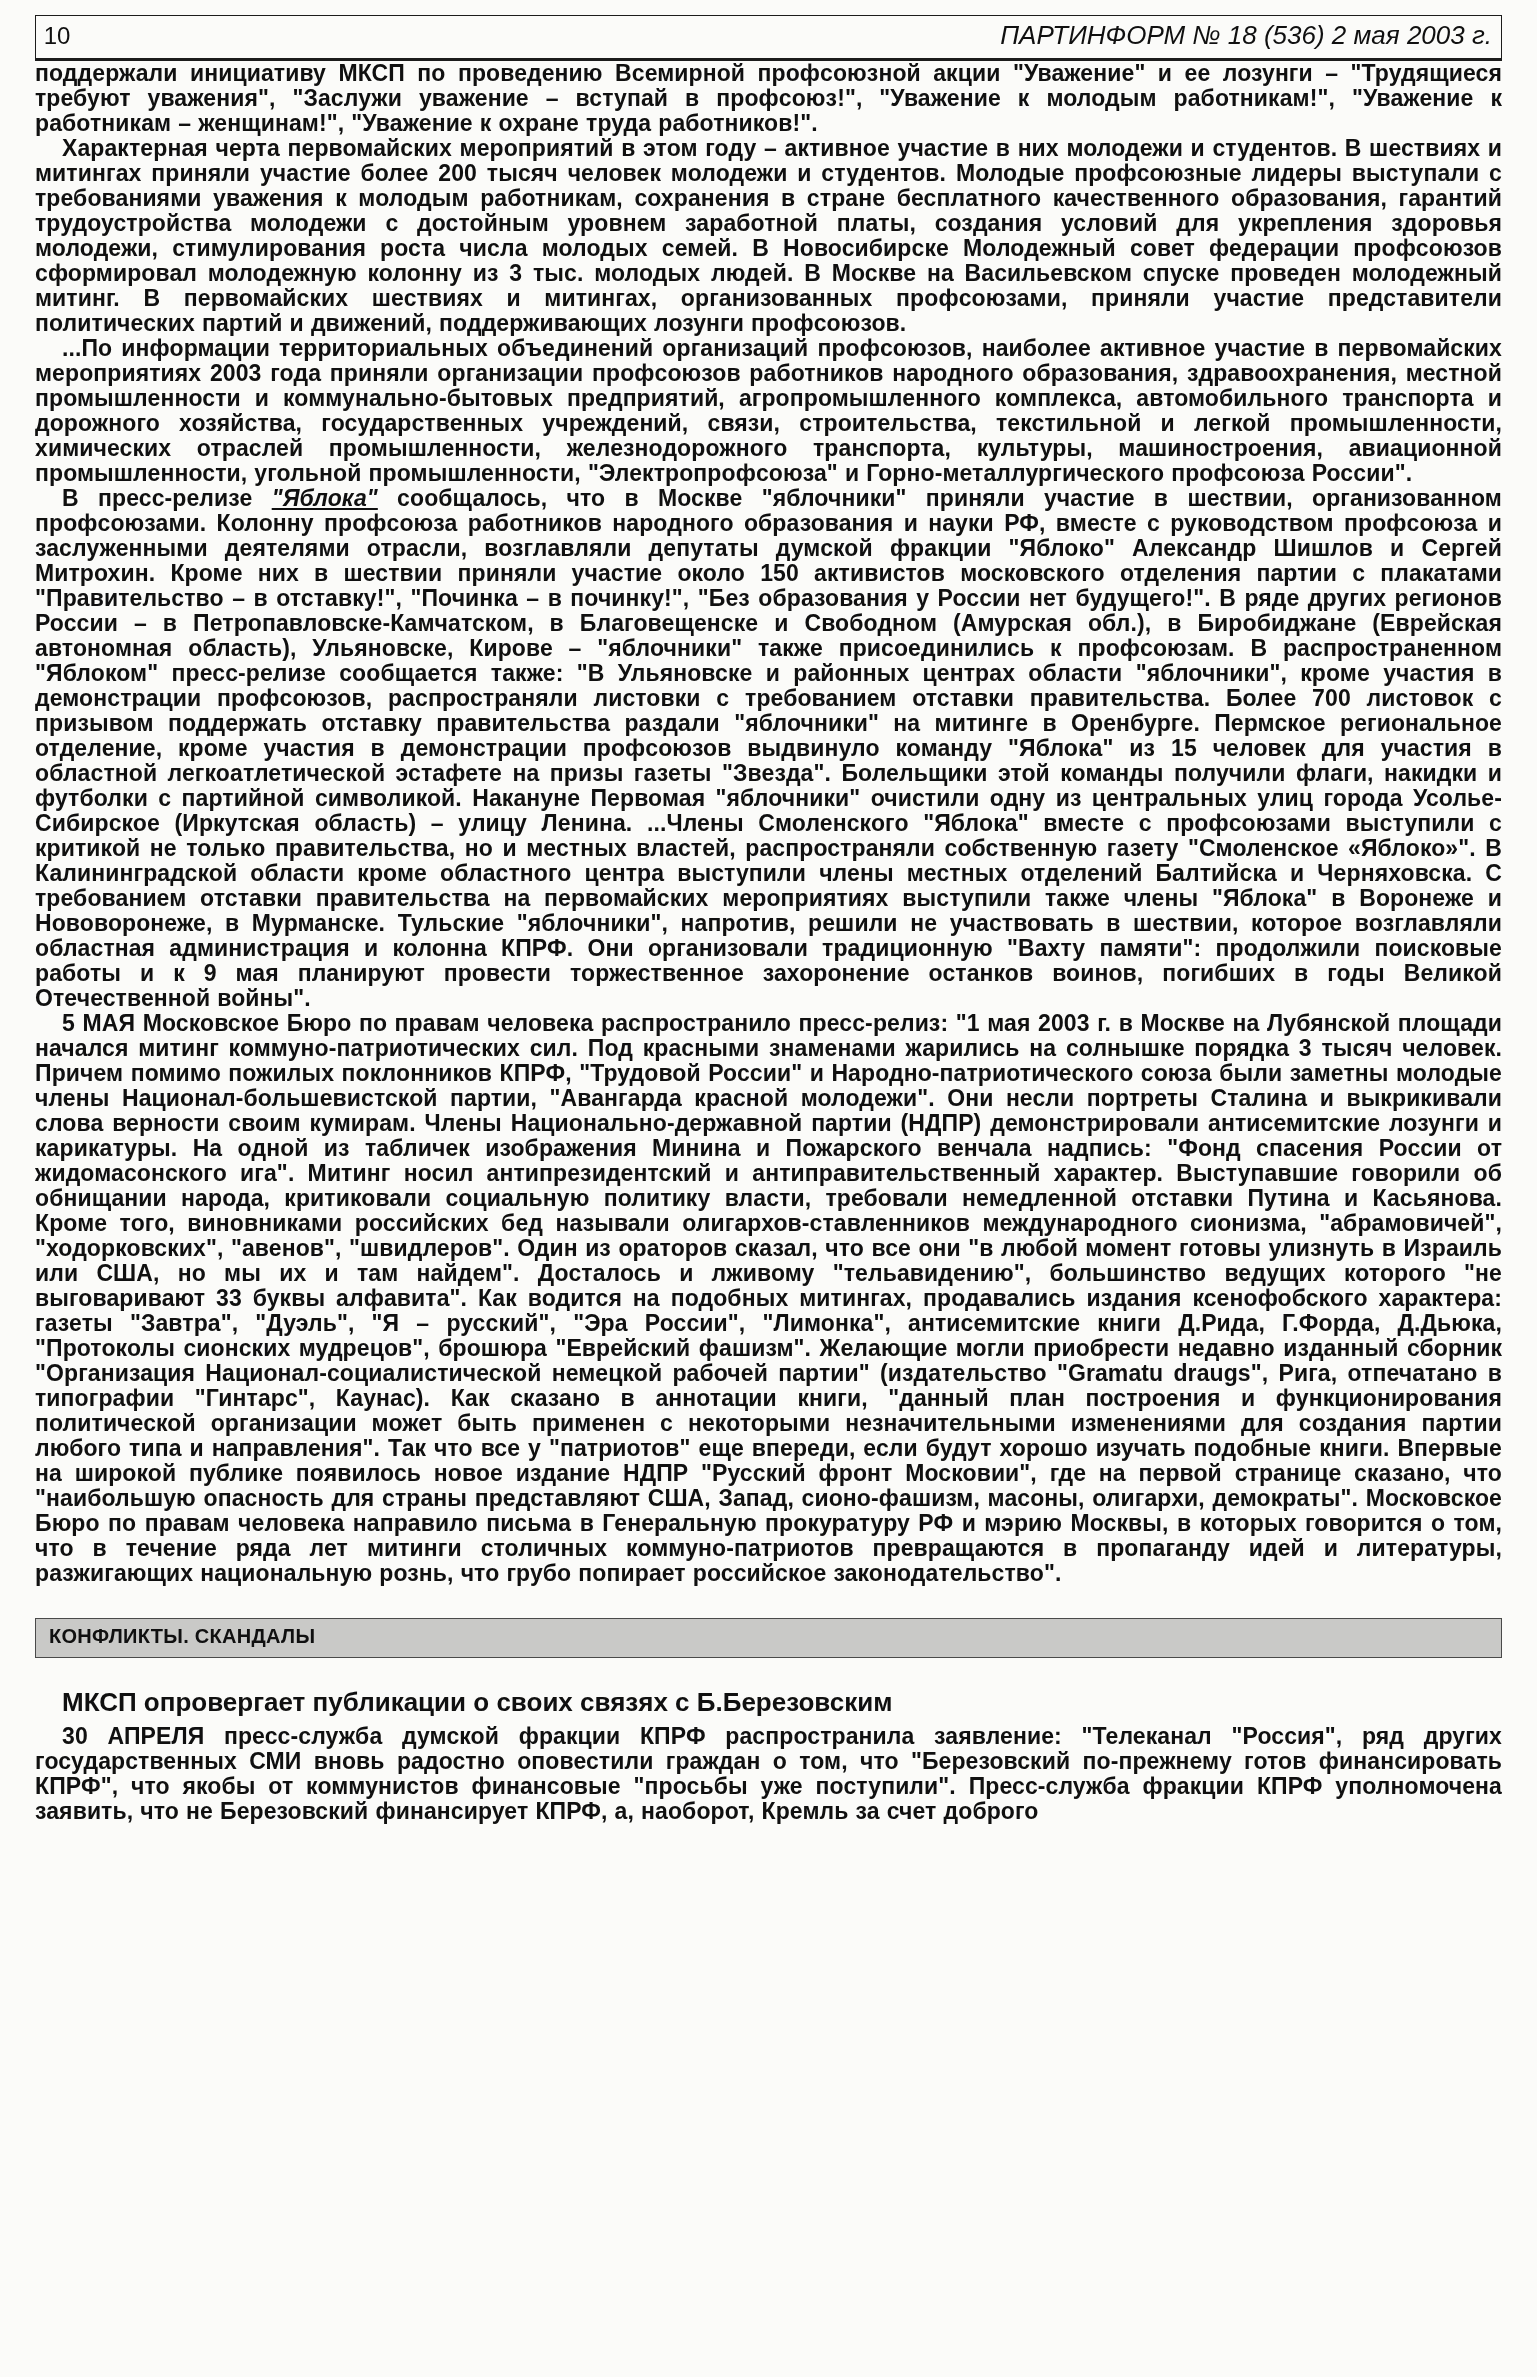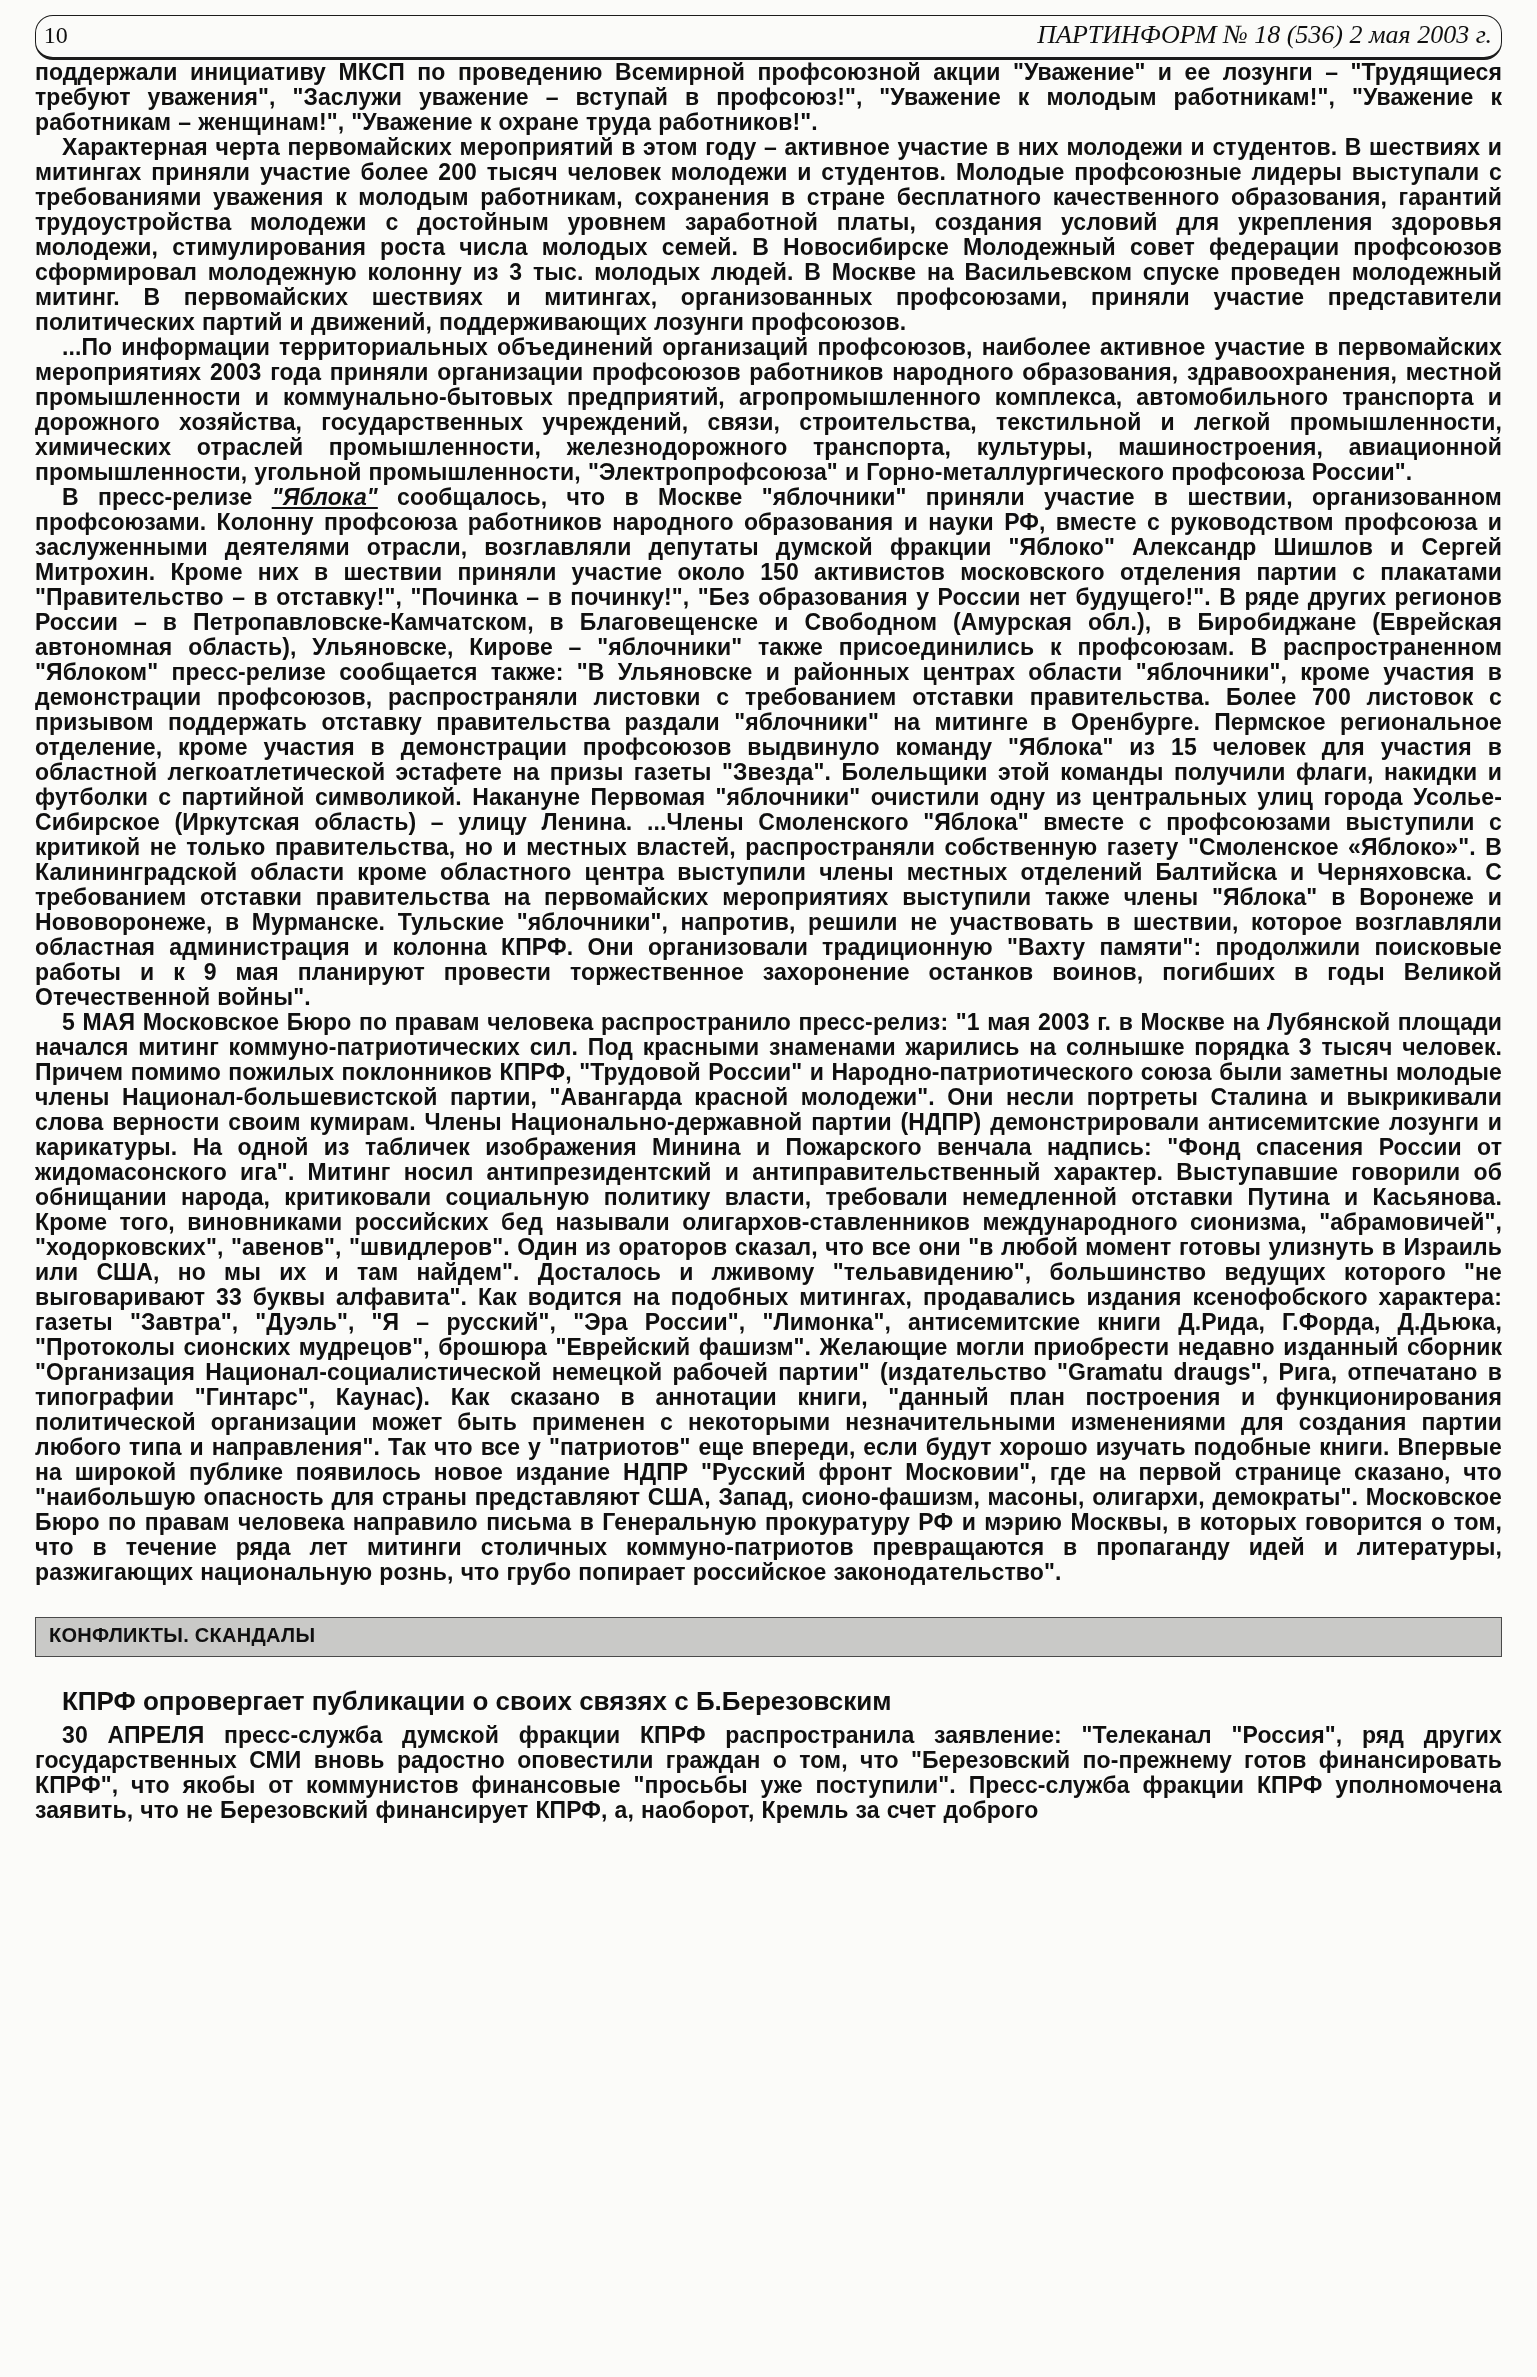--- a/index.html
+++ b/index.html
@@ -19,22 +19,21 @@
   }
   .page-header {
     display: flex;
     justify-content: space-between;
     align-items: baseline;
     border-top: 1.9px solid #1c1c1c;
     border-bottom: 3.8px solid #1c1c1c;
     border-left: 1.3px solid #1c1c1c;
     border-right: 1.3px solid #1c1c1c;
     padding: 3.8px 9px 6.4px 7.7px;
-    font-family: Liberation Serif, serif;
-    border-radius: 18px;
+    font-family: Liberation Sans, sans-serif;
   }
   .page-number {
     font-size: 24px;
     font-weight: 400;
   }
   .journal-title {
     font-size: 26px;
     font-style: italic;
     font-weight: 400;
   }
@@ -84,18 +83,18 @@
 
   <main class="body-text">
     <p class="para no-indent">поддержали инициативу МКСП по проведению Всемирной профсоюзной акции "Уважение" и ее лозунги – "Трудящиеся требуют уважения", "Заслужи уважение – вступай в профсоюз!", "Уважение к молодым работникам!", "Уважение к работникам – женщинам!", "Уважение к охране труда работников!".</p>
     <p class="para">Характерная черта первомайских мероприятий в этом году – активное участие в них молодежи и студентов. В шествиях и митингах приняли участие более 200 тысяч человек молодежи и студентов. Молодые профсоюзные лидеры выступали с требованиями уважения к молодым работникам, сохранения в стране бесплатного качественного образования, гарантий трудоустройства молодежи с достойным уровнем заработной платы, создания условий для укрепления здоровья молодежи, стимулирования роста числа молодых семей. В Новосибирске Молодежный совет федерации профсоюзов сформировал молодежную колонну из 3 тыс. молодых людей. В Москве на Васильевском спуске проведен молодежный митинг. В первомайских шествиях и митингах, организованных профсоюзами, приняли участие представители политических партий и движений, поддерживающих лозунги профсоюзов.</p>
     <p class="para">...По информации территориальных объединений организаций профсоюзов, наиболее активное участие в первомайских мероприятиях 2003 года приняли организации профсоюзов работников народного образования, здравоохранения, местной промышленности и коммунально-бытовых предприятий, агропромышленного комплекса, автомобильного транспорта и дорожного хозяйства, государственных учреждений, связи, строительства, текстильной и легкой промышленности, химических отраслей промышленности, железнодорожного транспорта, культуры, машиностроения, авиационной промышленности, угольной промышленности, "Электропрофсоюза" и Горно-металлургического профсоюза России".</p>
     <p class="para"><span>В пресс-релизе </span><span class="term">"Яблока"</span><span> сообщалось, что в Москве "яблочники" приняли участие в шествии, организованном профсоюзами. Колонну профсоюза работников народного образования и науки РФ, вместе с руководством профсоюза и заслуженными деятелями отрасли, возглавляли депутаты думской фракции "Яблоко" Александр Шишлов и Сергей Митрохин. Кроме них в шествии приняли участие около 150 активистов московского отделения партии с плакатами "Правительство – в отставку!", "Починка – в починку!", "Без образования у России нет будущего!". В ряде других регионов России – в Петропавловске-Камчатском, в Благовещенске и Свободном (Амурская обл.), в Биробиджане (Еврейская автономная область), Ульяновске, Кирове – "яблочники" также присоединились к профсоюзам. В распространенном "Яблоком" пресс-релизе сообщается также: "В Ульяновске и районных центрах области "яблочники", кроме участия в демонстрации профсоюзов, распространяли листовки с требованием отставки правительства. Более 700 листовок с призывом поддержать отставку правительства раздали "яблочники" на митинге в Оренбурге. Пермское региональное отделение, кроме участия в демонстрации профсоюзов выдвинуло команду "Яблока" из 15 человек для участия в областной легкоатлетической эстафете на призы газеты "Звезда". Болельщики этой команды получили флаги, накидки и футболки с партийной символикой. Накануне Первомая "яблочники" очистили одну из центральных улиц города Усолье-Сибирское (Иркутская область) – улицу Ленина. ...Члены Смоленского "Яблока" вместе с профсоюзами выступили с критикой не только правительства, но и местных властей, распространяли собственную газету "Смоленское «Яблоко»". В Калининградской области кроме областного центра выступили члены местных отделений Балтийска и Черняховска. С требованием отставки правительства на первомайских мероприятиях выступили также члены "Яблока" в Воронеже и Нововоронеже, в Мурманске. Тульские "яблочники", напротив, решили не участвовать в шествии, которое возглавляли областная администрация и колонна КПРФ. Они организовали традиционную "Вахту памяти": продолжили поисковые работы и к 9 мая планируют провести торжественное захоронение останков воинов, погибших в годы Великой Отечественной войны".</span></p>
     <p class="para">5 МАЯ Московское Бюро по правам человека распространило пресс-релиз: "1 мая 2003 г. в Москве на Лубянской площади начался митинг коммуно-патриотических сил. Под красными знаменами жарились на солнышке порядка 3 тысяч человек. Причем помимо пожилых поклонников КПРФ, "Трудовой России" и Народно-патриотического союза были заметны молодые члены Национал-большевистской партии, "Авангарда красной молодежи". Они несли портреты Сталина и выкрикивали слова верности своим кумирам. Члены Национально-державной партии (НДПР) демонстрировали антисемитские лозунги и карикатуры. На одной из табличек изображения Минина и Пожарского венчала надпись: "Фонд спасения России от жидомасонского ига". Митинг носил антипрезидентский и антиправительственный характер. Выступавшие говорили об обнищании народа, критиковали социальную политику власти, требовали немедленной отставки Путина и Касьянова. Кроме того, виновниками российских бед называли олигархов-ставленников международного сионизма, "абрамовичей", "ходорковских", "авенов", "швидлеров". Один из ораторов сказал, что все они "в любой момент готовы улизнуть в Израиль или США, но мы их и там найдем". Досталось и лживому "тельавидению", большинство ведущих которого "не выговаривают 33 буквы алфавита". Как водится на подобных митингах, продавались издания ксенофобского характера: газеты "Завтра", "Дуэль", "Я – русский", "Эра России", "Лимонка", антисемитские книги Д.Рида, Г.Форда, Д.Дьюка, "Протоколы сионских мудрецов", брошюра "Еврейский фашизм". Желающие могли приобрести недавно изданный сборник "Организация Национал-социалистической немецкой рабочей партии" (издательство "Gramatu draugs", Рига, отпечатано в типографии "Гинтарс", Каунас). Как сказано в аннотации книги, "данный план построения и функционирования политической организации может быть применен с некоторыми незначительными изменениями для создания партии любого типа и направления". Так что все у "патриотов" еще впереди, если будут хорошо изучать подобные книги. Впервые на широкой публике появилось новое издание НДПР "Русский фронт Московии", где на первой странице сказано, что "наибольшую опасность для страны представляют США, Запад, сионо-фашизм, масоны, олигархи, демократы". Московское Бюро по правам человека направило письма в Генеральную прокуратуру РФ и мэрию Москвы, в которых говорится о том, что в течение ряда лет митинги столичных коммуно-патриотов превращаются в пропаганду идей и литературы, разжигающих национальную рознь, что грубо попирает российское законодательство".</p>
 
     <div class="section-bar">КОНФЛИКТЫ. СКАНДАЛЫ</div>
 
-    <h2 class="article-title">КПРФ опровергает публикации о своих связях с Б.Березовским</h2>
+    <h2 class="article-title">МКСП опровергает публикации о своих связях с Б.Березовским</h2>
     <p class="para">30 АПРЕЛЯ пресс-служба думской фракции КПРФ распространила заявление: "Телеканал "Россия", ряд других государственных СМИ вновь радостно оповестили граждан о том, что "Березовский по-прежнему готов финансировать КПРФ", что якобы от коммунистов финансовые "просьбы уже поступили". Пресс-служба фракции КПРФ уполномочена заявить, что не Березовский финансирует КПРФ, а, наоборот, Кремль за счет доброго</p>
   </main>
 
 </div>
 
 
 </body></html>

